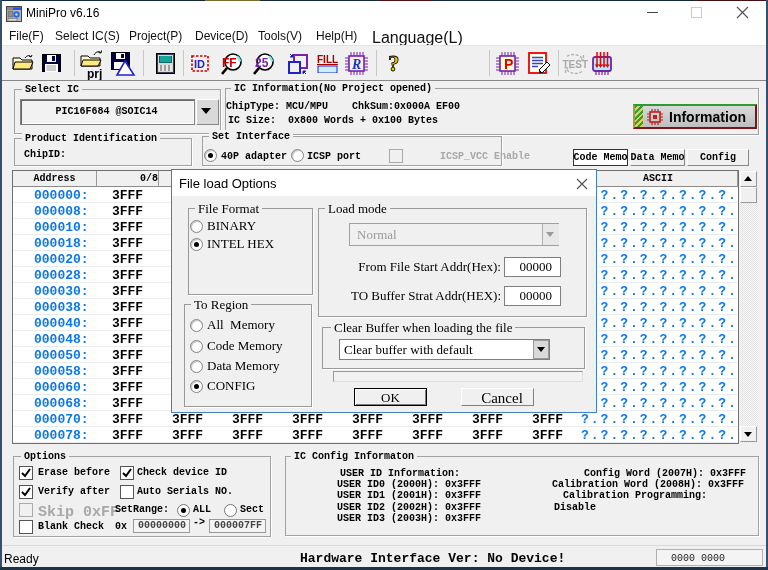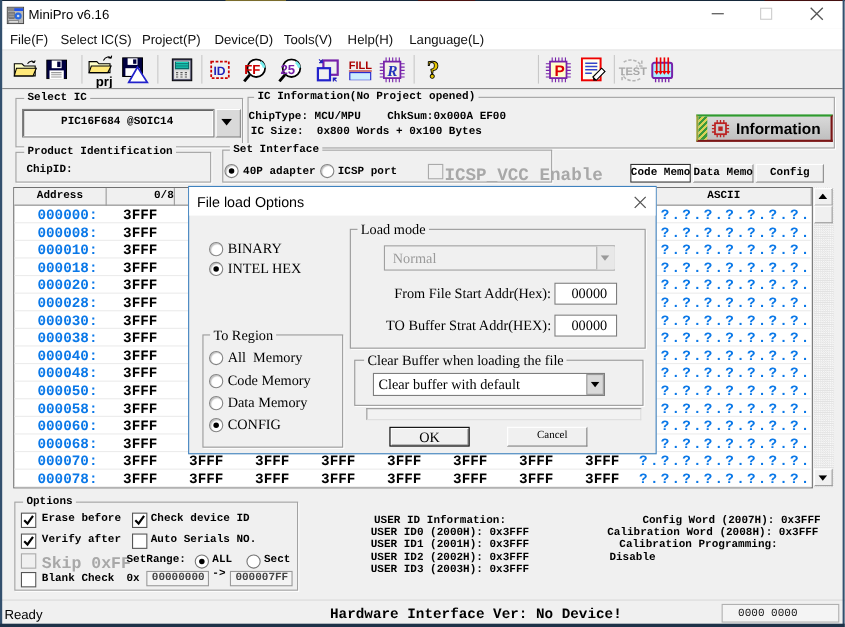--- a/index.html
+++ b/index.html
@@ -44,21 +44,21 @@
       <path d="M1 1 L12 12 M12 1 L1 12" stroke="#555" stroke-width="1.2"></path>
     </svg>
 
   <div class="abs" style="left:1px;top:26px;width:766px;height:19px;background:#ffffff;"></div>
   <div class="abs" style="top:29px;left:9px;font-size:12px;color:#111;">File(F)</div>
   <div class="abs" style="top:29px;left:55px;font-size:12px;color:#111;">Select IC(S)</div>
   <div class="abs" style="top:29px;left:129px;font-size:12px;color:#111;">Project(P)</div>
   <div class="abs" style="top:29px;left:195px;font-size:12px;color:#111;">Device(D)</div>
   <div class="abs" style="top:29px;left:258px;font-size:12px;color:#111;">Tools(V)</div>
   <div class="abs" style="top:29px;left:316px;font-size:12px;color:#111;">Help(H)</div>
-  <div class="abs" style="top:29px;left:372px;font-size:12px;color:#111;">Language(L)</div>
+  <div class="abs" style="top:29px;left:372px;font-size:16px;color:#111;">Language(L)</div>
 
   <div class="abs" style="left:2px;top:45px;width:764px;height:1px;background:#e2e2e2;"></div>
   <div class="abs" style="left:2px;top:46px;width:764px;height:34px;background:#f0f0f0;border-bottom:1px solid #888;"></div>
   <div id="toolbar" class="abs" style="left:0;top:46px;width:768px;height:34px;">
       <div style="position:absolute;left:74px;top:4px;width:1px;height:26px;background:#c8c8c8;"></div>
       <div style="position:absolute;left:143px;top:4px;width:1px;height:26px;background:#c8c8c8;"></div>
       <div style="position:absolute;left:183px;top:4px;width:1px;height:26px;background:#c8c8c8;"></div>
       <div style="position:absolute;left:376px;top:4px;width:1px;height:26px;background:#c8c8c8;"></div>
       <div style="position:absolute;left:489px;top:4px;width:1px;height:26px;background:#c8c8c8;"></div>
       <div style="position:absolute;left:558px;top:4px;width:1px;height:26px;background:#c8c8c8;"></div>
@@ -202,21 +202,21 @@
   <div class="grp" style="left:202px;top:136px;width:298px;height:28px;">
     <span class="grplbl" style="left:6px;">Set Interface</span>
   </div>
   <div class="rad" style="left:204px;top:149px;">
       <span class="dot"></span>
     </div>
   <div class="abs mono" style="left:221px;top:151px;font-size:10px;">40P adapter</div>
   <div class="rad" style="left:291px;top:149px;"></div>
   <div class="abs mono" style="left:307px;top:151px;font-size:10px;">ICSP port</div>
   <div class="cb" style="left:389px;top:149px;background:#f0f0f0;border-color:#aaa;"></div>
-  <div class="abs mono" style="left:404px;top:151px;font-size:16px;color:#a8a8a8;">ICSP_VCC Enable</div>
+  <div class="abs mono" style="left:404px;top:151px;font-size:10px;color:#a8a8a8;padding-left:36px;">ICSP_VCC Enable</div>
 
   <div class="abs" style="left:573px;top:149px;width:55px;height:17px;background:#fff;border:1px solid #333;box-sizing:border-box;"></div>
   <div class="abs mono" style="left:573px;top:152px;width:55px;text-align:center;font-size:10px;white-space:nowrap;">Code Memo</div>
   <div class="abs" style="left:630px;top:149px;width:55px;height:17px;background:#f0f0f0;border:1px solid #888;border-top-color:#fff;border-left-color:#fff;box-sizing:border-box;"></div>
   <div class="abs mono" style="left:630px;top:152px;width:55px;text-align:center;font-size:10px;white-space:nowrap;">Data Memo</div>
   <div class="abs" style="left:687px;top:149px;width:62px;height:17px;background:#f0f0f0;border:1px solid #888;border-top-color:#fff;border-left-color:#fff;box-sizing:border-box;"></div>
   <div class="abs mono" style="left:687px;top:152px;width:62px;text-align:center;font-size:10px;white-space:nowrap;">Config</div>
 
   <div id="grid" class="abs" style="left:12px;top:170px;width:727px;height:274px;box-sizing:border-box;background:#fff;border:1px solid #707070;">
       <div style="position:absolute;left:0;top:0;width:725px;height:15px;background:#f0f0f0;border-bottom:1px solid #8a8a8a;"></div>
@@ -466,20 +466,23 @@
       <div style="position:absolute;left:19px;top:64px;width:12px;height:12px;background:#fff;border:1px solid #555;"></div>
       <div style="position:absolute;left:38px;top:65px;font-family:'Liberation Mono',monospace;font-weight:bold;font-size:10px;color:#000;white-space:pre;">Blank Check</div>
       <div style="position:absolute;left:115px;top:65px;font-family:'Liberation Mono',monospace;font-weight:bold;font-size:10px;color:#000;white-space:pre;">0x</div>
       <div style="position:absolute;left:133px;top:63px;width:57px;height:14px;background:#f4f4f4;border:1px solid #999;box-sizing:border-box;"></div>
       <div style="position:absolute;left:138px;top:64px;font-family:'Liberation Mono',monospace;font-weight:bold;font-size:10px;color:#444;white-space:pre;">00000000</div>
       <div style="position:absolute;left:193px;top:61px;font-family:'Liberation Mono',monospace;font-weight:bold;font-size:10px;color:#000;white-space:pre;">-&gt;</div>
       <div style="position:absolute;left:209px;top:63px;width:57px;height:14px;background:#f4f4f4;border:1px solid #999;box-sizing:border-box;"></div>
       <div style="position:absolute;left:214px;top:64px;font-family:'Liberation Mono',monospace;font-weight:bold;font-size:10px;color:#444;white-space:pre;">000007FF</div>
     </div>
 
+  <div class="grp" style="left:285px;top:456px;width:472px;height:78px;">
+    <span class="grplbl" style="left:5px;">IC Config Informaton</span>
+  </div>
   <div id="icconfig" class="abs" style="left:0;top:456px;">
       <div style="position:absolute;left:340px;top:12px;font-family:'Liberation Mono',monospace;font-weight:bold;font-size:10px;white-space:pre;">USER ID Information:</div>
       <div style="position:absolute;left:337px;top:23px;font-family:'Liberation Mono',monospace;font-weight:bold;font-size:10px;white-space:pre;">USER ID0 (2000H): 0x3FFF</div>
       <div style="position:absolute;left:337px;top:34px;font-family:'Liberation Mono',monospace;font-weight:bold;font-size:10px;white-space:pre;">USER ID1 (2001H): 0x3FFF</div>
       <div style="position:absolute;left:337px;top:46px;font-family:'Liberation Mono',monospace;font-weight:bold;font-size:10px;white-space:pre;">USER ID2 (2002H): 0x3FFF</div>
       <div style="position:absolute;left:337px;top:57px;font-family:'Liberation Mono',monospace;font-weight:bold;font-size:10px;white-space:pre;">USER ID3 (2003H): 0x3FFF</div>
       <div style="position:absolute;left:584px;top:12px;font-family:'Liberation Mono',monospace;font-weight:bold;font-size:10px;white-space:pre;">Config Word (2007H): 0x3FFF</div>
       <div style="position:absolute;left:552px;top:23px;font-family:Liberation Mono, monospace;font-weight:bold;font-size:10px;white-space:pre;">Calibration Word (2008H): 0x3FFF</div>
       <div style="position:absolute;left:563px;top:34px;font-family:'Liberation Mono',monospace;font-weight:bold;font-size:10px;white-space:pre;">Calibration Programming:</div>
       <div style="position:absolute;left:554px;top:46px;font-family:'Liberation Mono',monospace;font-weight:bold;font-size:10px;white-space:pre;">Disable</div>
@@ -495,20 +498,23 @@
   <div class="abs" style="left:766px;top:0;width:2px;height:570px;background:#33506e;"></div>
   <div class="abs" style="left:0;top:567px;width:768px;height:3px;background:#1e3248;"></div>
 
   <div id="dlg" class="abs" style="left:171px;top:169px;width:426px;height:244px;background:#f0f0f0;border:1px solid #3f82bf;box-sizing:border-box;">
     <div class="abs" style="left:0;top:0;width:424px;height:26px;background:#fff;"></div>
     <div class="abs" style="left:7px;top:6px;font-size:13px;color:#000;">File load Options</div>
     <svg class="abs" style="left:404px;top:8px;" width="12" height="12">
         <path d="M1 1 L11 11 M11 1 L1 11" stroke="#555" stroke-width="1.2"></path>
       </svg>
 
+    <div class="grp" style="left:16px;top:38px;width:123px;height:85px;border-color:#9a9a9a;">
+      <span class="grplbl serif" style="left:6px;font-family:'Liberation Serif',serif;font-weight:normal;font-size:13px;">File Format</span>
+    </div>
     <div class="rad" style="left:18px;top:50px;"></div>
     <div class="serif abs" style="left:35px;top:48px;font-size:13px;">BINARY</div>
     <div class="rad" style="left:18px;top:68px;">
         <span class="dot"></span>
       </div>
     <div class="serif abs" style="left:35px;top:66px;font-size:13px;">INTEL HEX</div>
 
     <div class="grp" style="left:146px;top:38px;width:267px;height:107px;border-color:#9a9a9a;">
       <span class="grplbl serif" style="left:6px;font-family:'Liberation Serif',serif;font-weight:normal;font-size:13px;">Load mode</span>
     </div>
@@ -547,15 +553,15 @@
     <div class="abs" style="left:361px;top:170px;width:16px;height:19px;background:#d9d9d9;border:1px solid #999;box-sizing:border-box;"></div>
     <svg class="abs" style="left:365px;top:177px;" width="9" height="6">
         <path d="M0 0 L8 0 L4 5 Z" fill="#000"></path>
       </svg>
 
     <div class="abs" style="left:161px;top:201px;width:250px;height:11px;background:#f2f2f2;border:1px solid #989898;border-right-color:#ddd;border-bottom-color:#ddd;box-sizing:border-box;"></div>
 
     <div class="abs" style="left:182px;top:218px;width:73px;height:18px;background:#f0f0f0;border:1px solid #000;box-shadow:inset 1px 1px 0 #fff,inset -1px -1px 0 #808080;box-sizing:border-box;"></div>
     <div class="serif abs" style="left:182px;top:220px;width:73px;text-align:center;font-size:13px;">OK</div>
     <div class="abs" style="left:289px;top:218px;width:73px;height:18px;background:#f0f0f0;border:1px solid #808080;border-top-color:#fff;border-left-color:#fff;box-sizing:border-box;"></div>
-    <div class="serif abs" style="left:289px;top:220px;width:82px;text-align:center;font-size:10px;">Cancel</div>
+    <div class="serif abs" style="left:289px;top:220px;width:82px;text-align:center;font-size:15px;">Cancel</div>
   </div>
 </div>
 
 </body></html>

